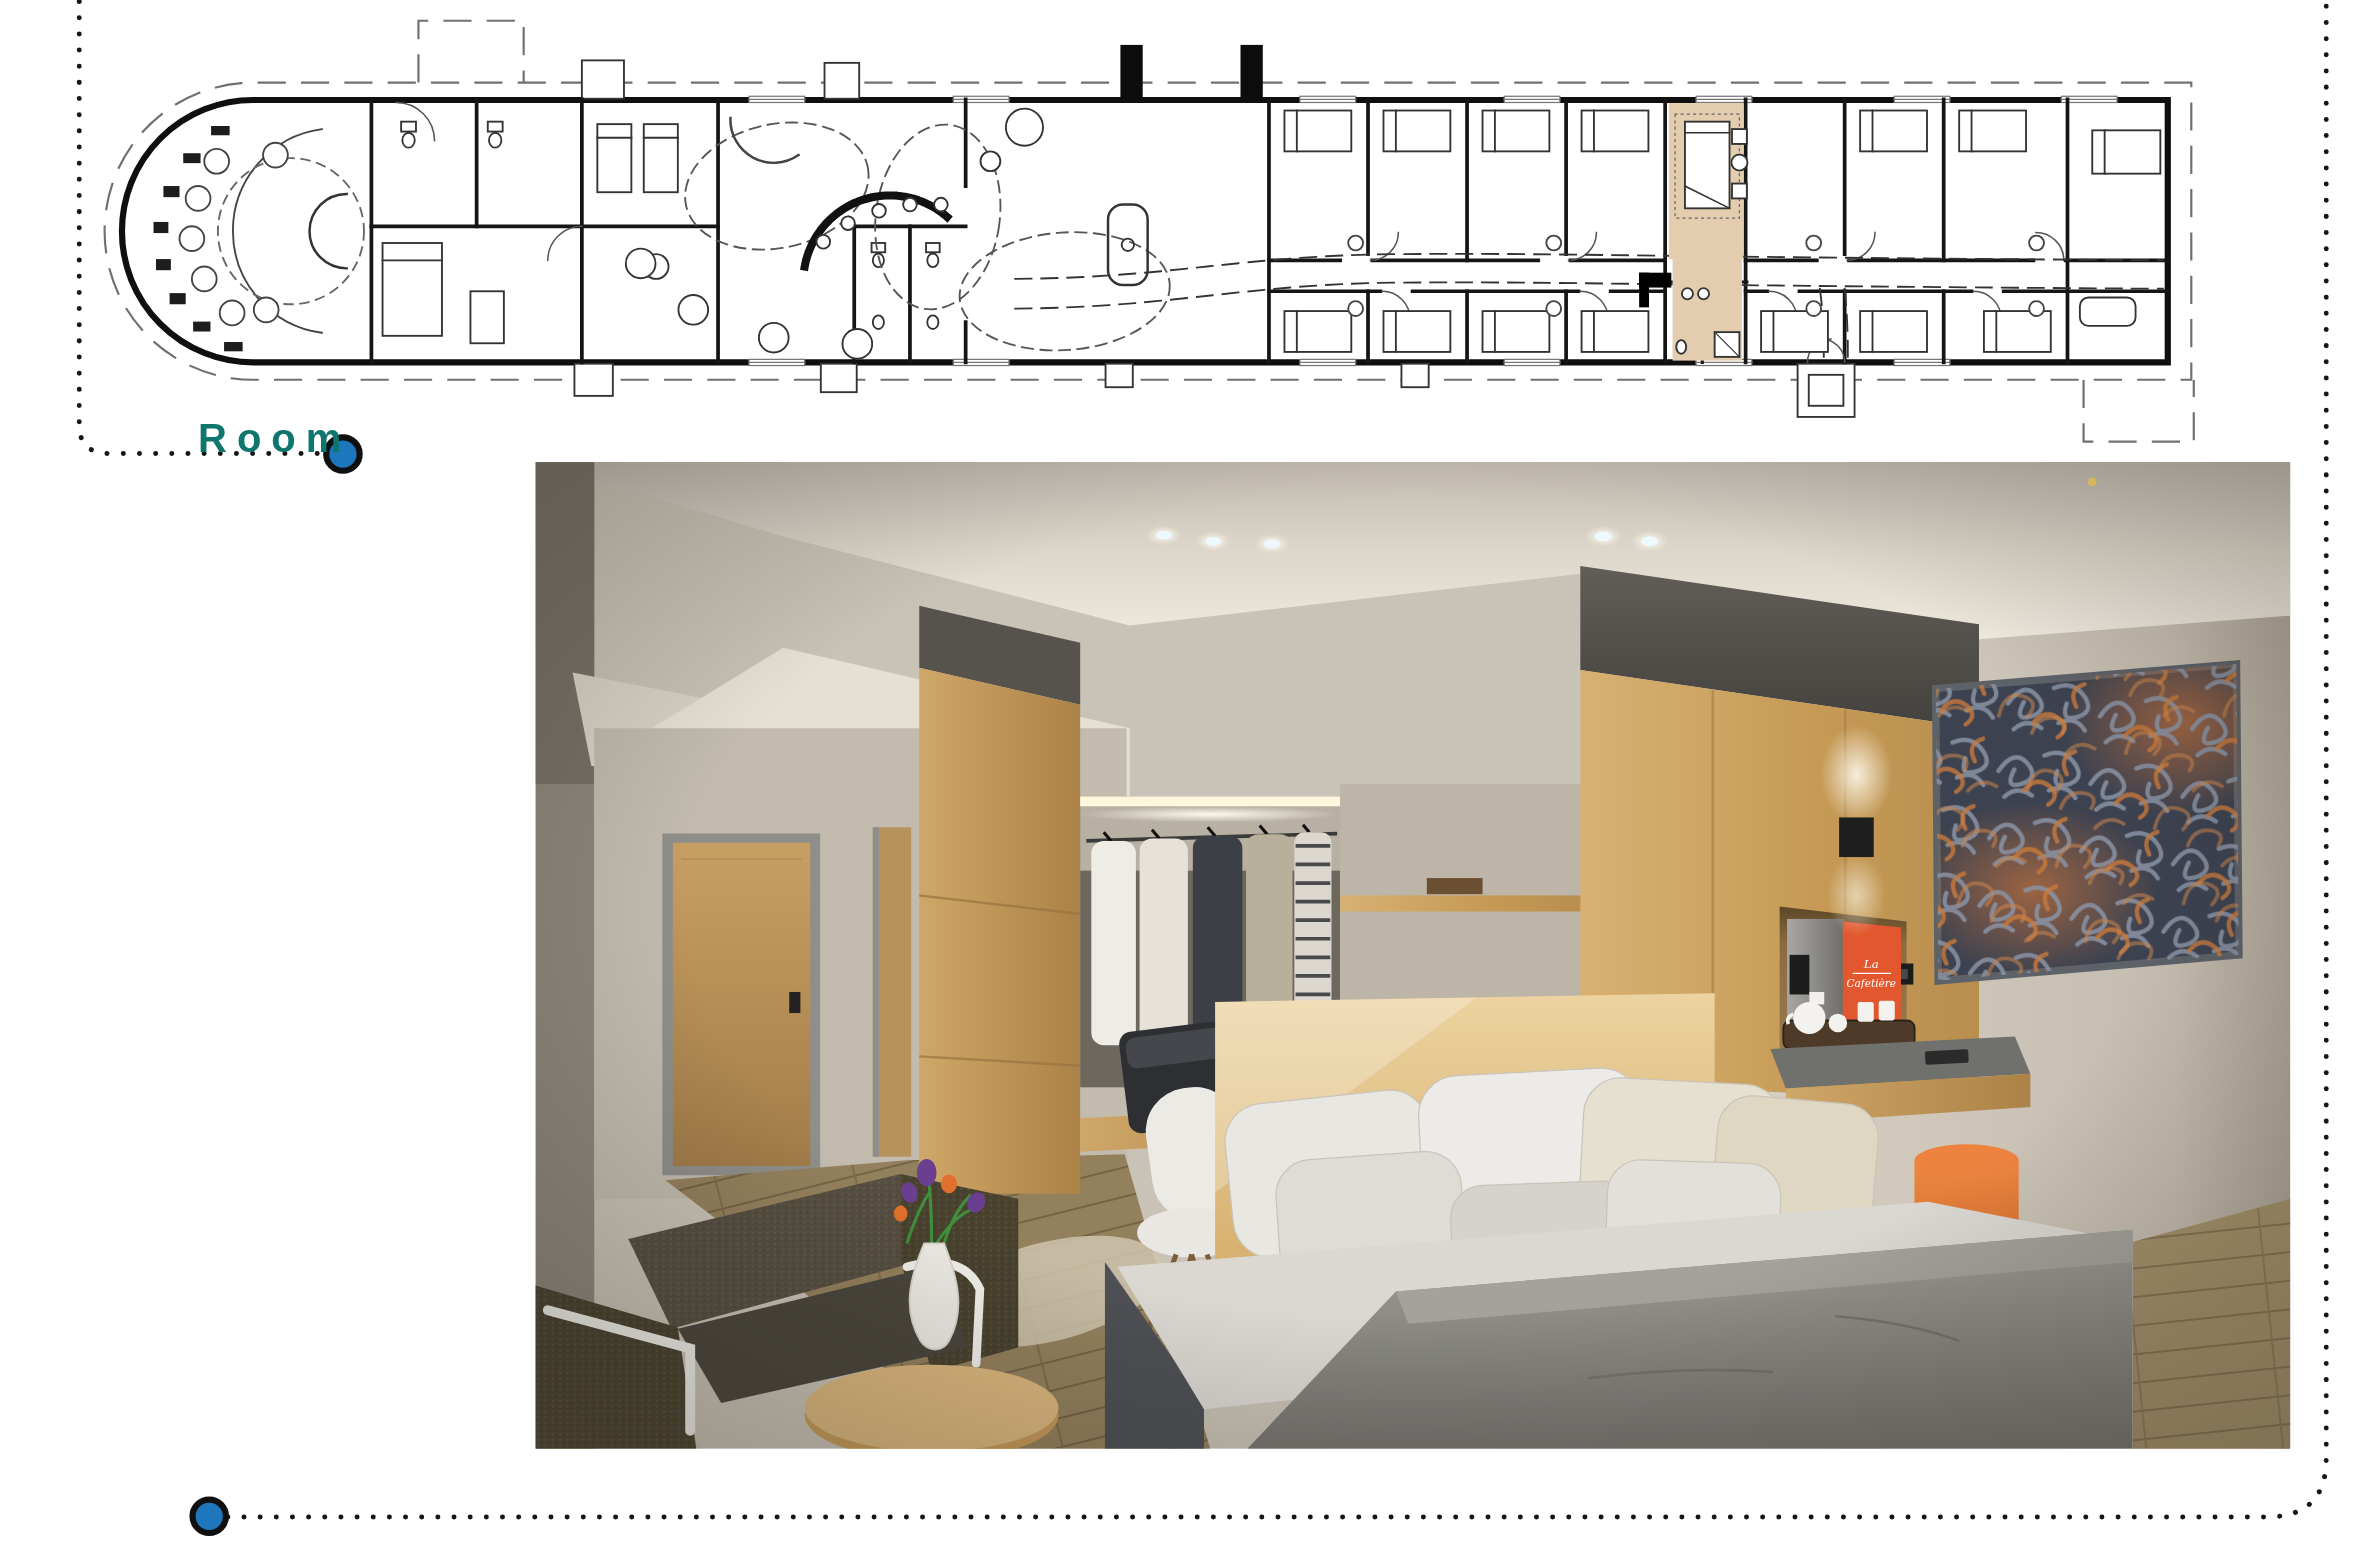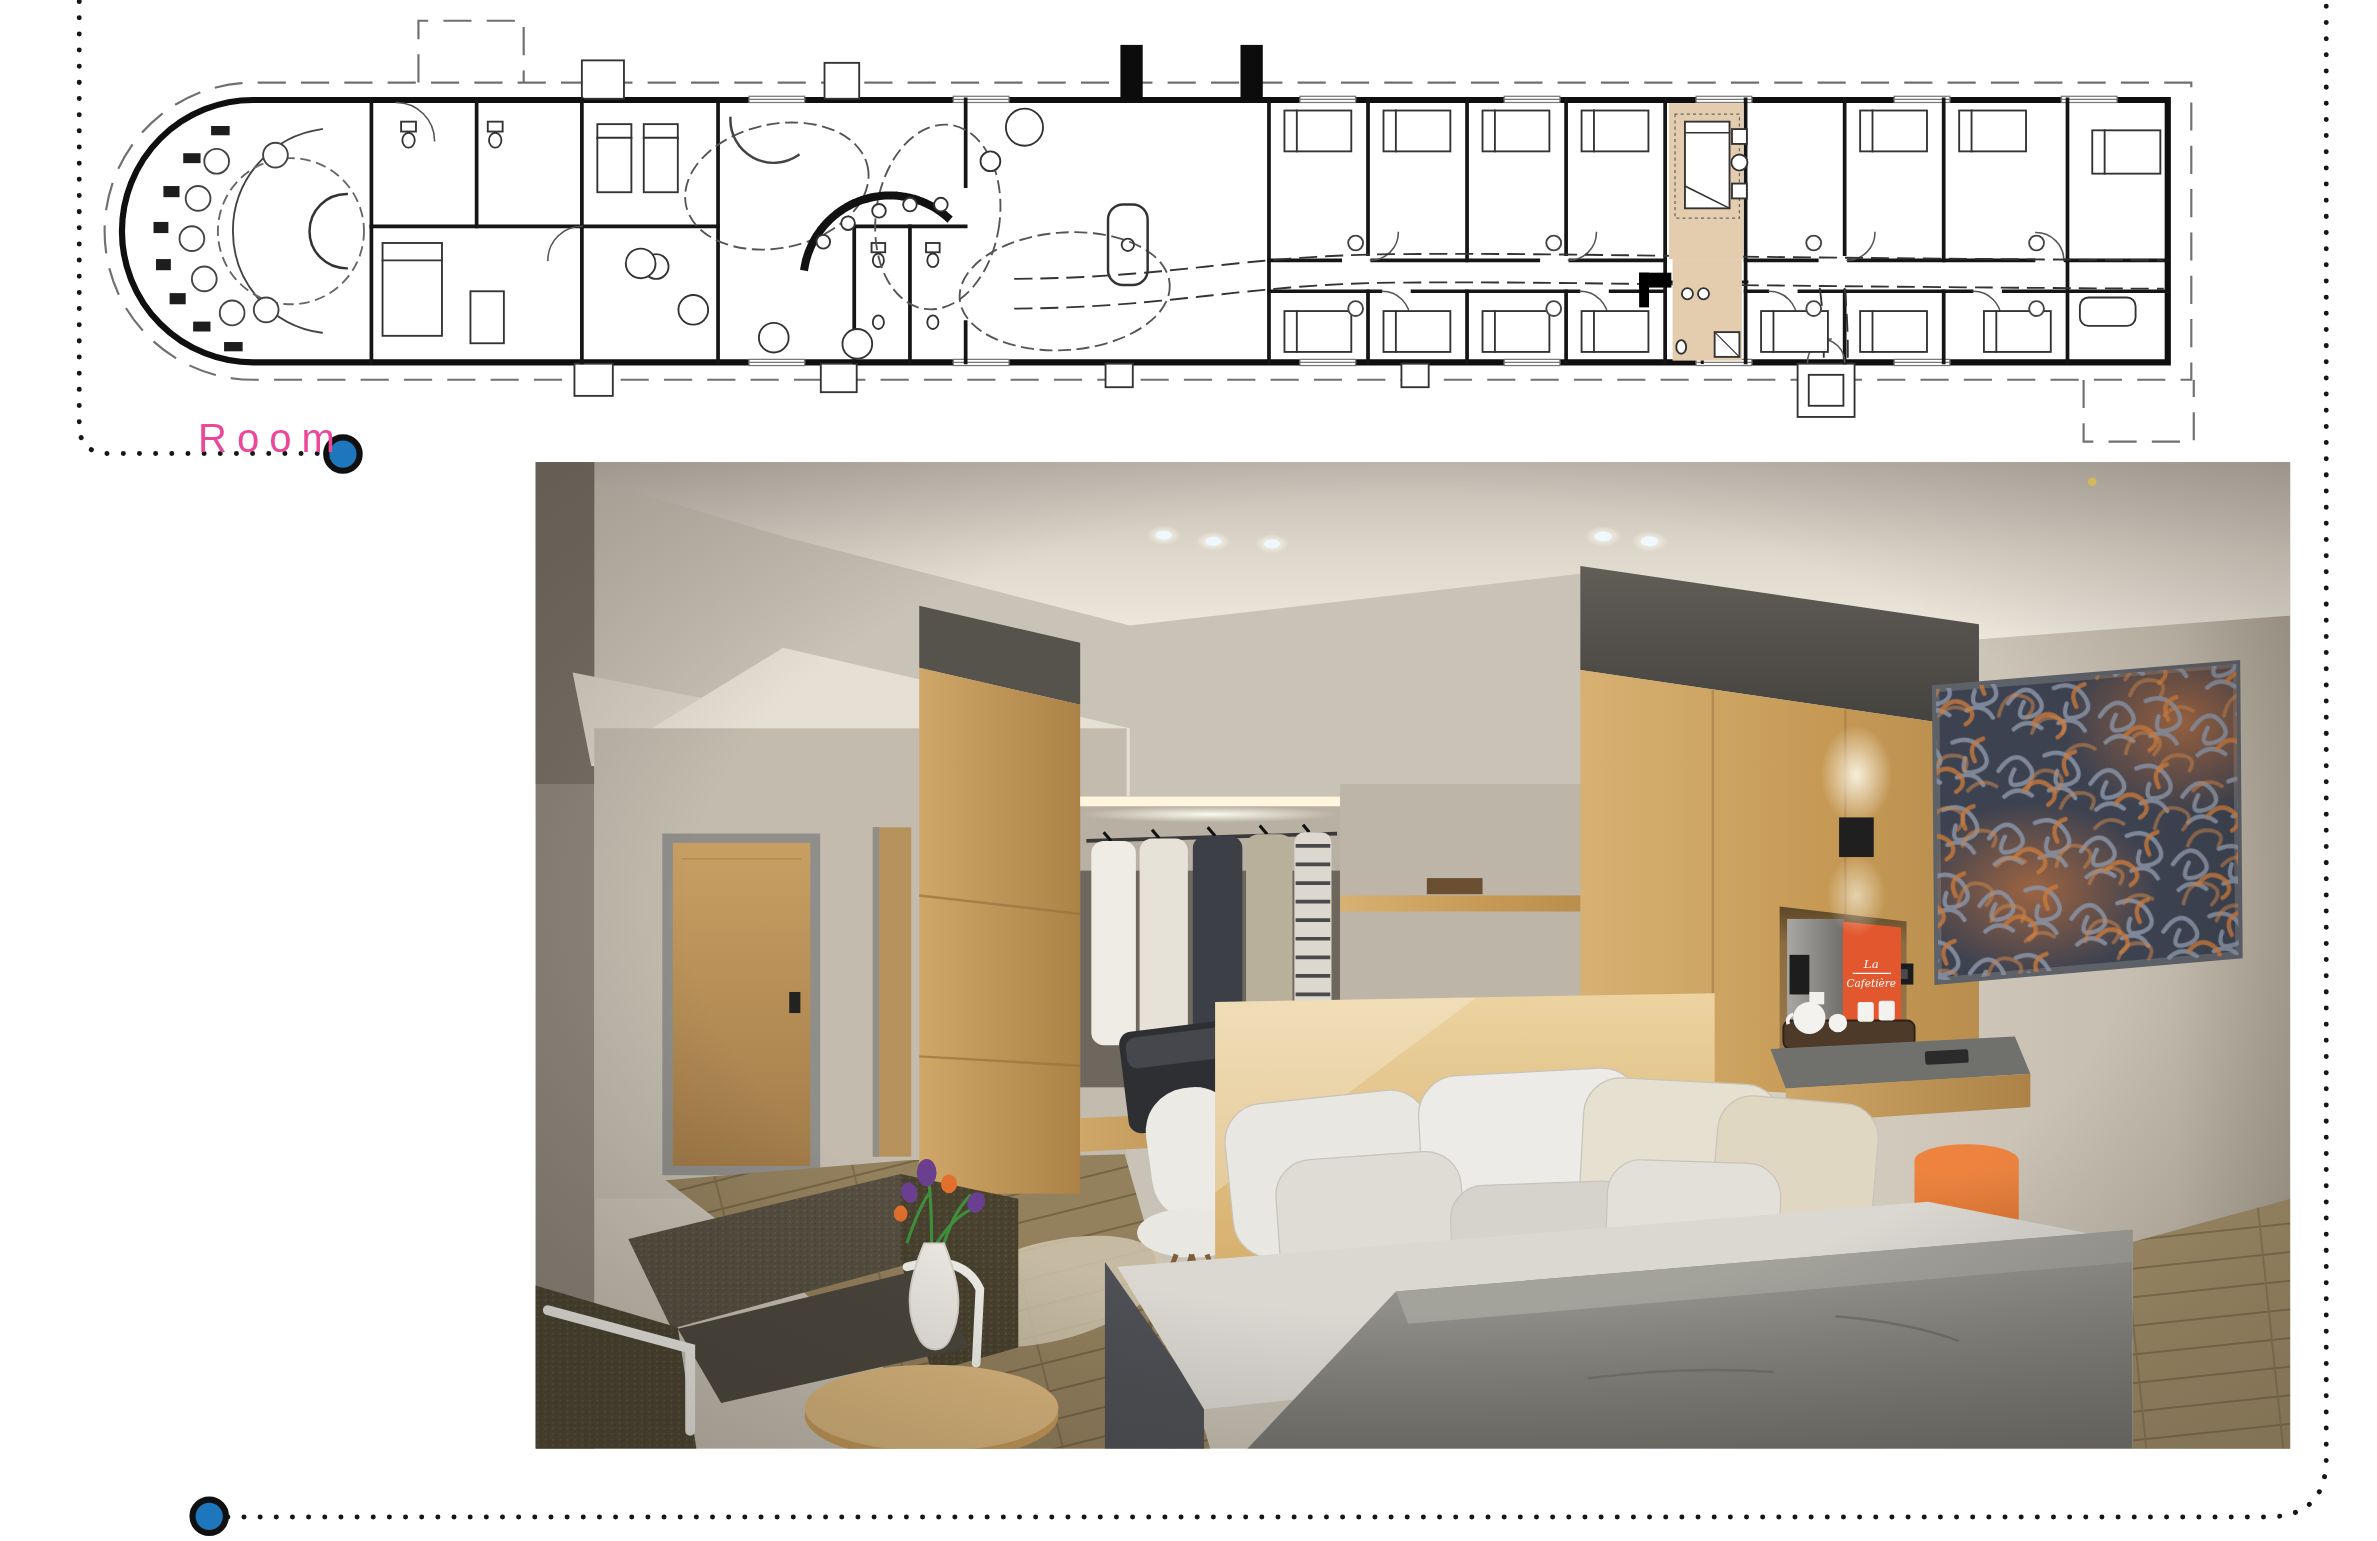--- a/index.html
+++ b/index.html
@@ -1,19 +1,19 @@
 <!DOCTYPE html>
 <html style="font-size:10px"><head>
 <meta charset="utf-8">
 <style>
   html,body{margin:0;padding:0;background:#ffffff;}
   .page{position:relative;width:2377px;height:1542px;background:#ffffff;overflow:hidden;
         font-family:"Liberation Sans",sans-serif;}
   .room-label{position:absolute;left:198px;top:416px;font-size:40px;letter-spacing:10px;
-        color:#ec4899;font-weight:400;}
+        color:#0f766e;font-weight:700;}
   svg{position:absolute;left:0;top:0;}
   text{font-family:"DejaVu Serif",serif;}
 </style>
 </head>
 <body>
 
 <div class="page">
 
 <svg width="2377" height="1542" viewBox="0 0 3840 2490">
 <defs>

